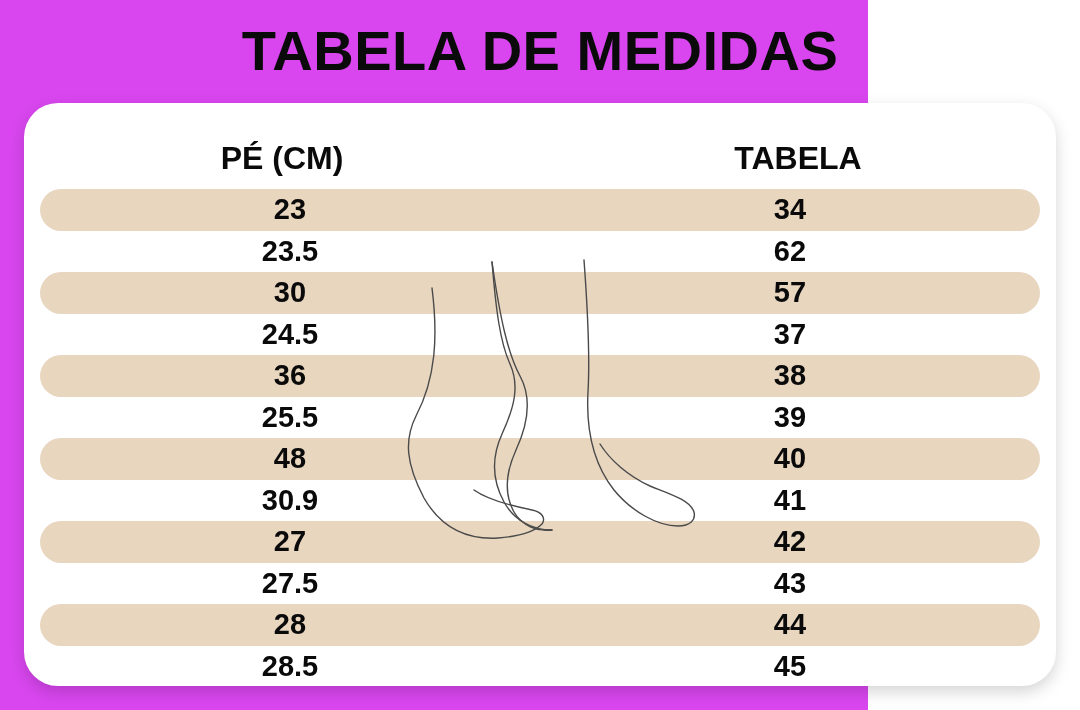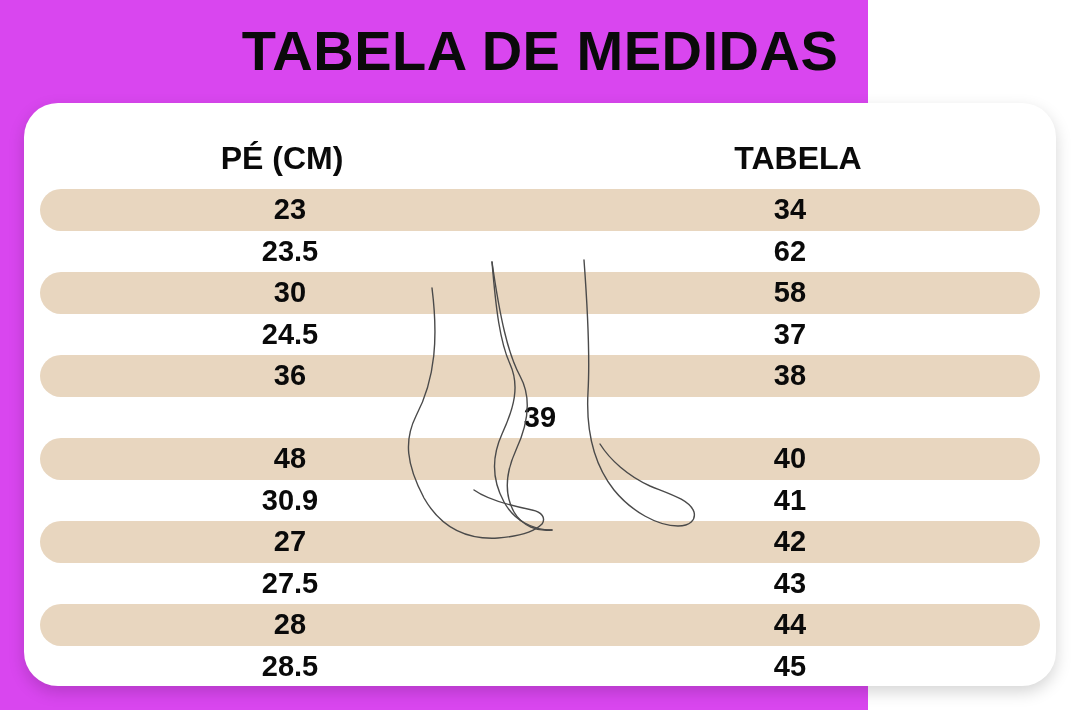--- a/index.html
+++ b/index.html
@@ -112,31 +112,32 @@
       <div class="row shaded">
         <div class="cell">23</div>
         <div class="cell">34</div>
       </div>
       <div class="row">
         <div class="cell">23.5</div>
         <div class="cell">62</div>
       </div>
       <div class="row shaded">
         <div class="cell">30</div>
-        <div class="cell">58</div>
+        <div class="cell">57</div>
       </div>
       <div class="row">
         <div class="cell">24.5</div>
         <div class="cell">37</div>
       </div>
       <div class="row shaded">
         <div class="cell">36</div>
         <div class="cell">38</div>
       </div>
       <div class="row">
+        <div class="cell">25.5</div>
         <div class="cell">39</div>
       </div>
       <div class="row shaded">
         <div class="cell">48</div>
         <div class="cell">40</div>
       </div>
       <div class="row">
         <div class="cell">30.9</div>
         <div class="cell">41</div>
       </div>

